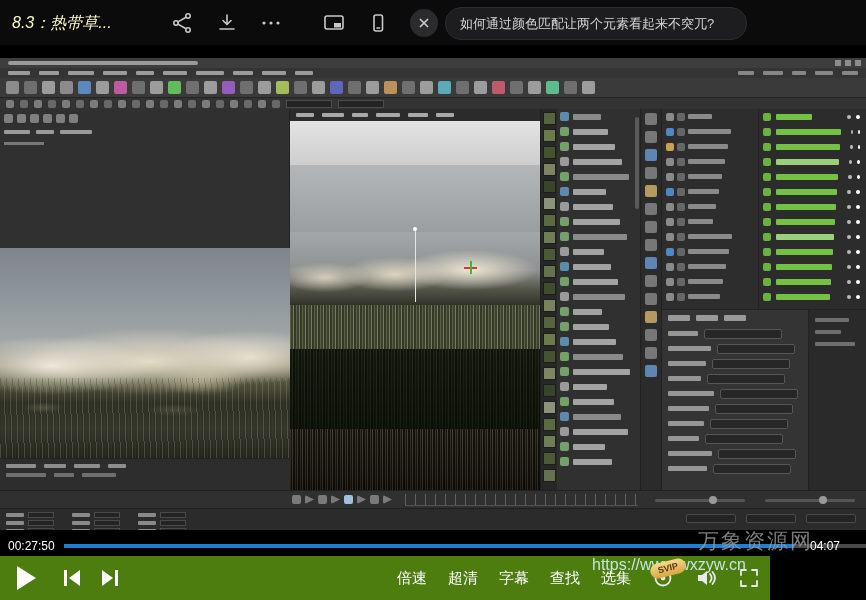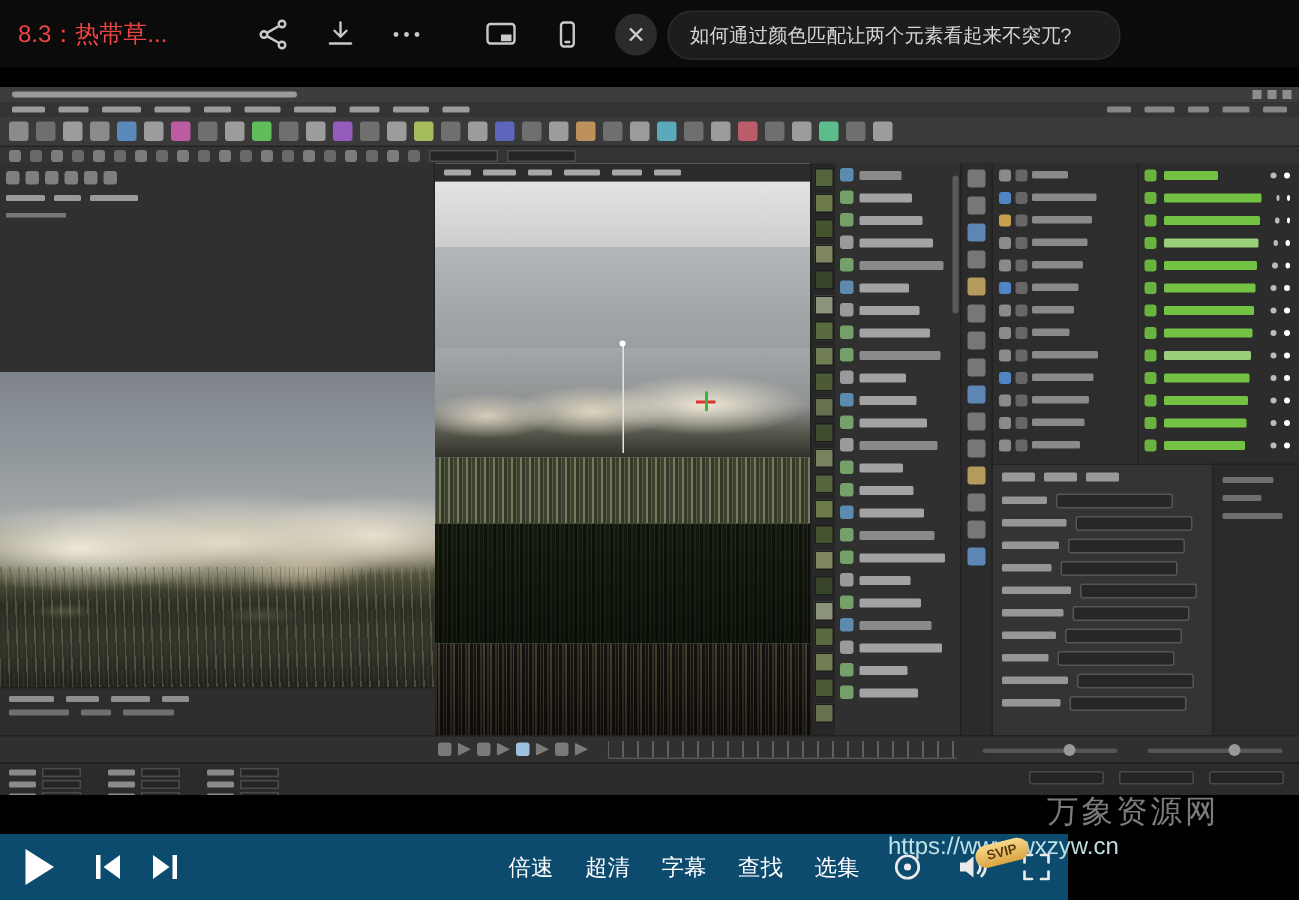--- a/index.html
+++ b/index.html
@@ -1,22 +1,22 @@
 <!DOCTYPE html>
 <html><head>
 <meta charset="utf-8">
 <style>
   html,body{margin:0;padding:0;background:#000;}
   .screen{position:relative;width:866px;height:600px;background:#000;overflow:hidden;
           font-family:"Liberation Sans","DejaVu Sans",sans-serif;}
 
   
   .topbar{position:absolute;left:0;top:0;width:866px;height:45px;background:#0b0b0c;z-index:20;}
-  .tb-title{position:absolute;left:12px;top:13px;color:#ef4444;font-size:16px;max-width:150px;
-            white-space:nowrap;overflow:hidden;}
+  .tb-title{position:absolute;left:12px;top:13px;color:#fef9c3;font-size:16px;max-width:150px;
+            white-space:nowrap;overflow:hidden;font-style:italic;}
   .tb-ic{position:absolute;top:11px;width:24px;height:24px;background:none;border:none;padding:0;cursor:pointer;}
   .tb-ic svg{width:24px;height:24px;stroke:#c9c9c9;fill:none;stroke-width:1.6;stroke-linecap:round;stroke-linejoin:round;}
   .tb-close{position:absolute;left:410px;top:9px;width:28px;height:28px;border:none;background:#2b2b2d;
             border-radius:50%;padding:0;cursor:pointer;}
   .tb-close svg{width:28px;height:28px;stroke:#cfcfcf;stroke-width:1.6;fill:none;}
   .search-pill{position:absolute;left:445px;top:7px;width:300px;height:31px;background:#1d1d20;
                border:1px solid #2c2c30;border-radius:16px;display:flex;align-items:center;cursor:pointer;}
   .search-pill span{color:#d6d6d8;font-size:13px;padding:0 14px;white-space:nowrap;overflow:hidden;}
   .user-chip{position:absolute;right:0;top:4px;width:112px;height:37px;background:#182743;
              border-radius:19px 0 0 19px;display:flex;align-items:center;cursor:pointer;}
@@ -116,21 +116,21 @@
           z-index:26;pointer-events:none;}
 
   
   .progress-row{position:absolute;left:0;top:538px;width:866px;height:16px;z-index:22;}
   .t-cur{position:absolute;left:8px;top:1px;color:#fff;font-size:12px;}
   .t-end{position:absolute;right:26px;top:1px;color:#fff;font-size:12px;z-index:2;}
   .track{position:absolute;left:64px;right:0;top:6px;height:4px;background:#4a4a4c;cursor:pointer;}
   .fill{height:100%;width:0;background:#1c7fd6;}
 
   
-  .controls{position:absolute;left:0;top:556px;width:712px;height:44px;background:#0c4a6e;z-index:23;}
+  .controls{position:absolute;left:0;top:556px;width:770px;height:44px;background:#4d7c0f;z-index:23;}
   .btn-play{position:absolute;left:17px;top:10px;width:0;height:0;border-left:19px solid #fff;
             border-top:12px solid transparent;border-bottom:12px solid transparent;background:none;cursor:pointer;padding:0;border-right:none;}
   .btn-skip{position:absolute;top:11px;width:22px;height:22px;background:none;border:none;padding:0;cursor:pointer;}
   .btn-skip svg{width:22px;height:22px;fill:#fff;}
   .prev{left:61px}.next{left:99px}
   .ctrl-right{position:absolute;right:10px;top:0;height:44px;display:flex;align-items:center;gap:21px;}
   .ctrl-label{color:#fff;font-size:15px;cursor:pointer;white-space:nowrap;}
   .ctrl-ic{width:22px;height:22px;background:none;border:none;padding:0;cursor:pointer;}
   .ctrl-ic svg{width:22px;height:22px;stroke:#eaeaea;fill:none;stroke-width:1.8;stroke-linecap:round;stroke-linejoin:round;}
   .svip{position:absolute;left:650px;top:561px;width:36px;height:15px;border-radius:8px;z-index:27;
@@ -767,20 +767,27 @@
             <div style="width: 50px; height: 9px; background: rgb(36, 36, 36); border: 1px solid rgb(74, 74, 74); border-radius: 2px;"></div>
             <div style="width: 50px; height: 9px; background: rgb(36, 36, 36); border: 1px solid rgb(74, 74, 74); border-radius: 2px;"></div>
           </div>
       </div>
     </div>
   </div>
 
   <div class="wm-site">万象资源网</div>
   <div class="wm-url">https://www.wxzyw.cn</div>
 
+  <div class="progress-row">
+    <span class="t-cur">00:27:50</span>
+    <div class="track">
+      <div class="fill" style="width: 91%; background: rgb(28, 127, 214);"></div>
+    </div>
+    <span class="t-end">04:07</span>
+  </div>
 
   <div class="controls">
     <button class="btn-play"></button>
     <button class="btn-skip prev">
       <svg viewBox="0 0 22 22">
           <rect x="3" y="3" width="3" height="16"></rect>
           <polygon points="19,3 8,11 19,19"></polygon>
         </svg>
     </button>
     <button class="btn-skip next">

